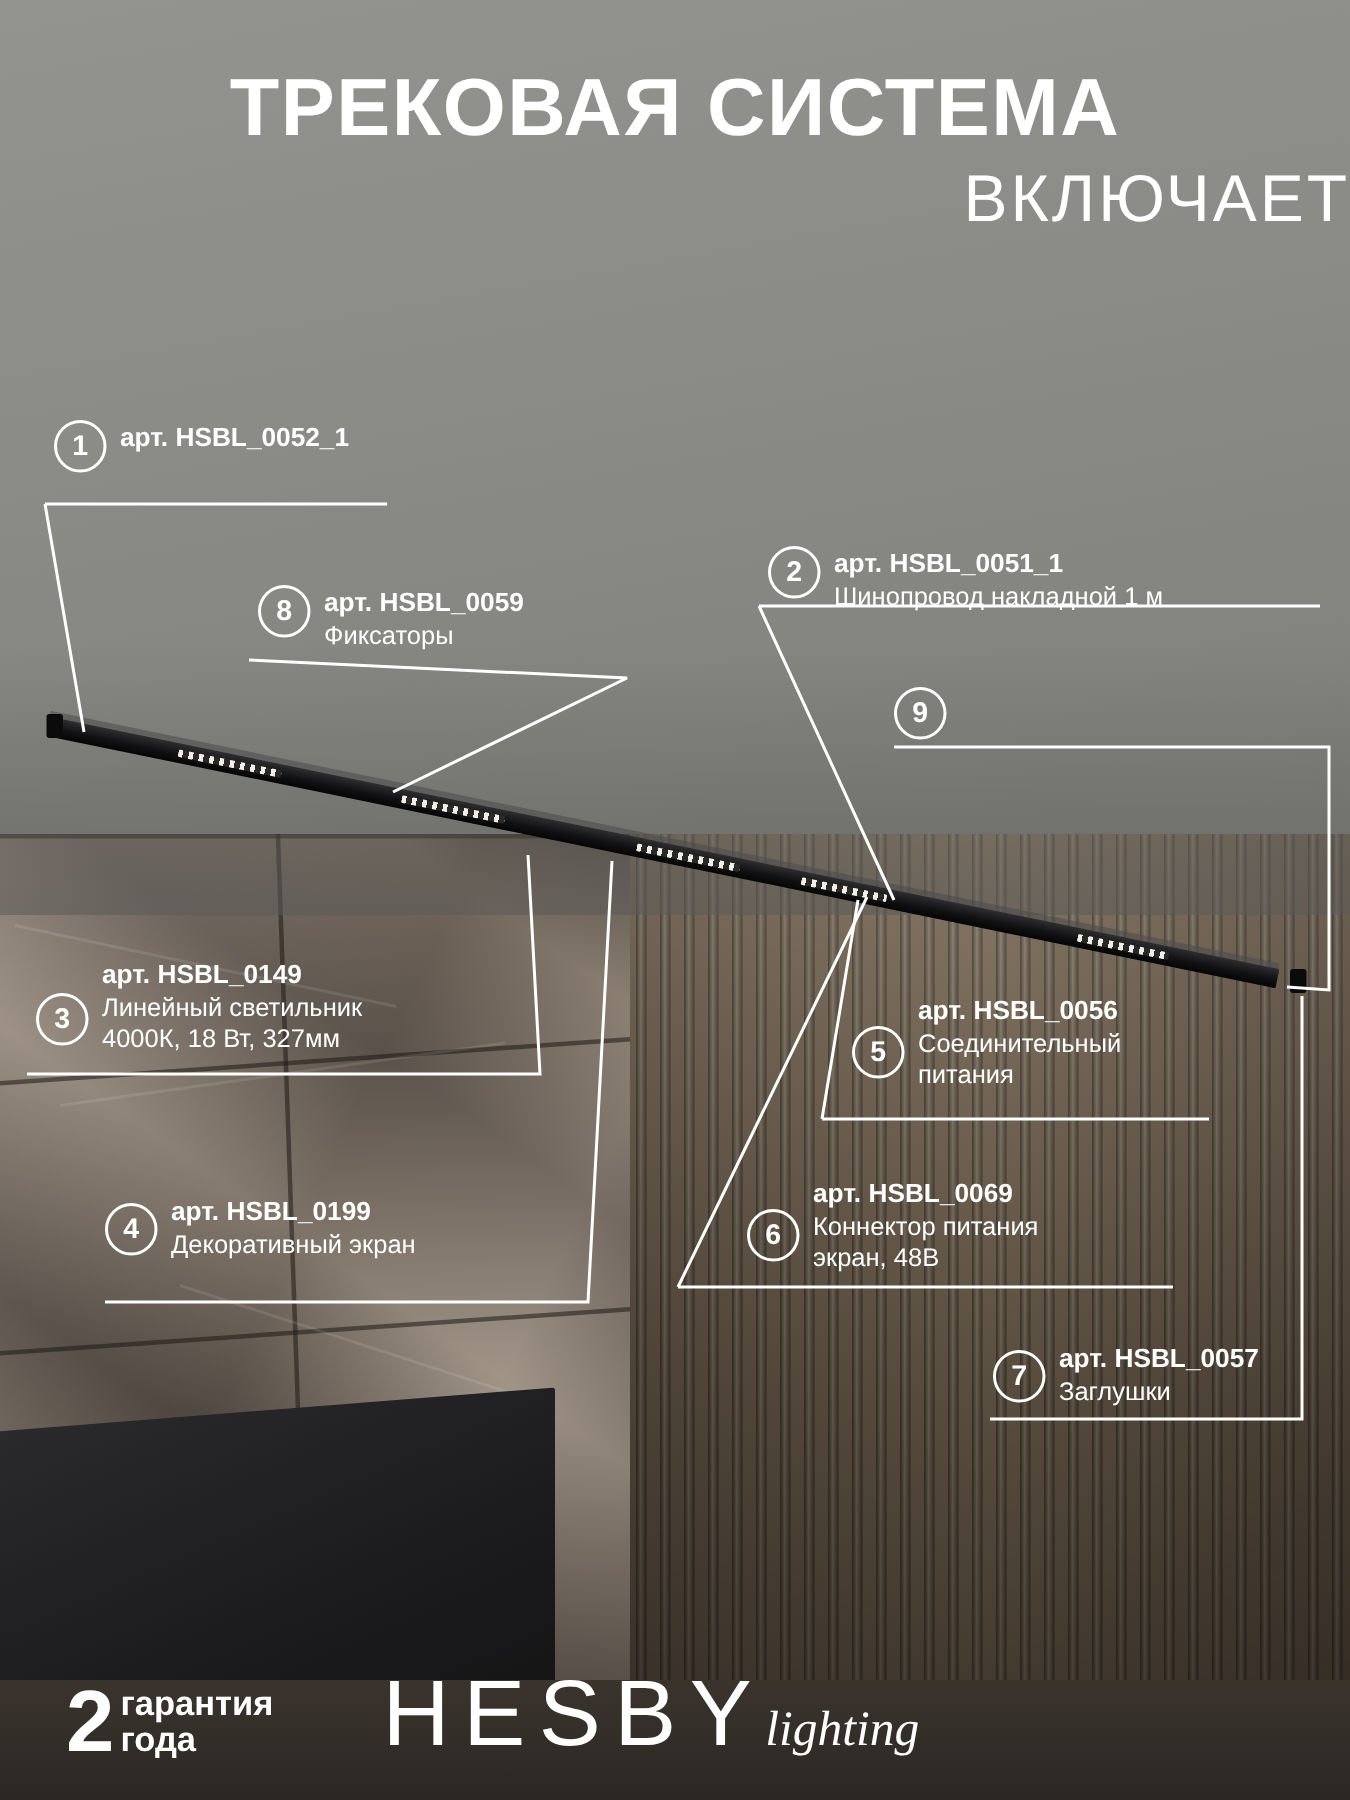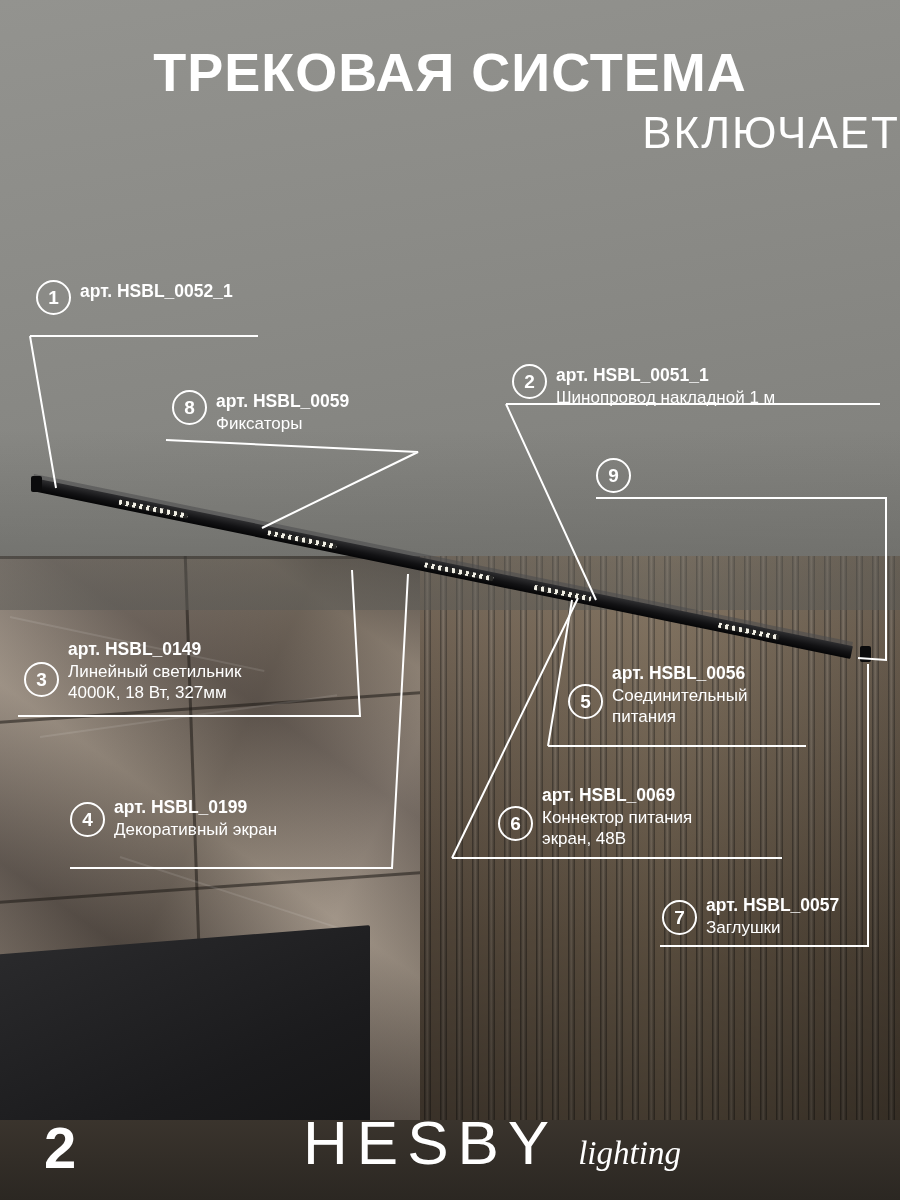--- a/index.html
+++ b/index.html
@@ -224,27 +224,26 @@
     left: 255px; bottom: 22px;
     color: #ffffff;
     display: flex;
     align-items: baseline;
   }
   .brand .bname {
     font-size: 62px;
     font-weight: normal;
     letter-spacing: 9px;
     font-family: "Liberation Sans", sans-serif;
-    margin-left: 48px;
   }
   .brand .btag {
     font-size: 33px;
     font-style: italic;
     font-family: "Liberation Serif", serif;
-    margin-left: 20px;
+    margin-left: 0;
   }
 </style>
 </head>
 <body>
 
 <div class="page">
 
   <div class="photo">
     <div class="ceiling"></div>
 
@@ -403,20 +402,24 @@
     <div class="num" style="margin-top:6px;">7</div>
     <div class="ctext">
       <div class="art">арт. HSBL_0057</div>
       <div class="desc">Заглушки</div>
     </div>
   </div>
 
   <div class="footer">
     <div class="warranty">
       <div class="big">2</div>
+      <div class="lines">
+        <div>гарантия</div>
+        <div>года</div>
+      </div>
     </div>
     <div class="brand">
       <span class="bname">HESBY</span>
       <span class="btag">lighting</span>
     </div>
   </div>
 
 </div>
 
 </body></html>

